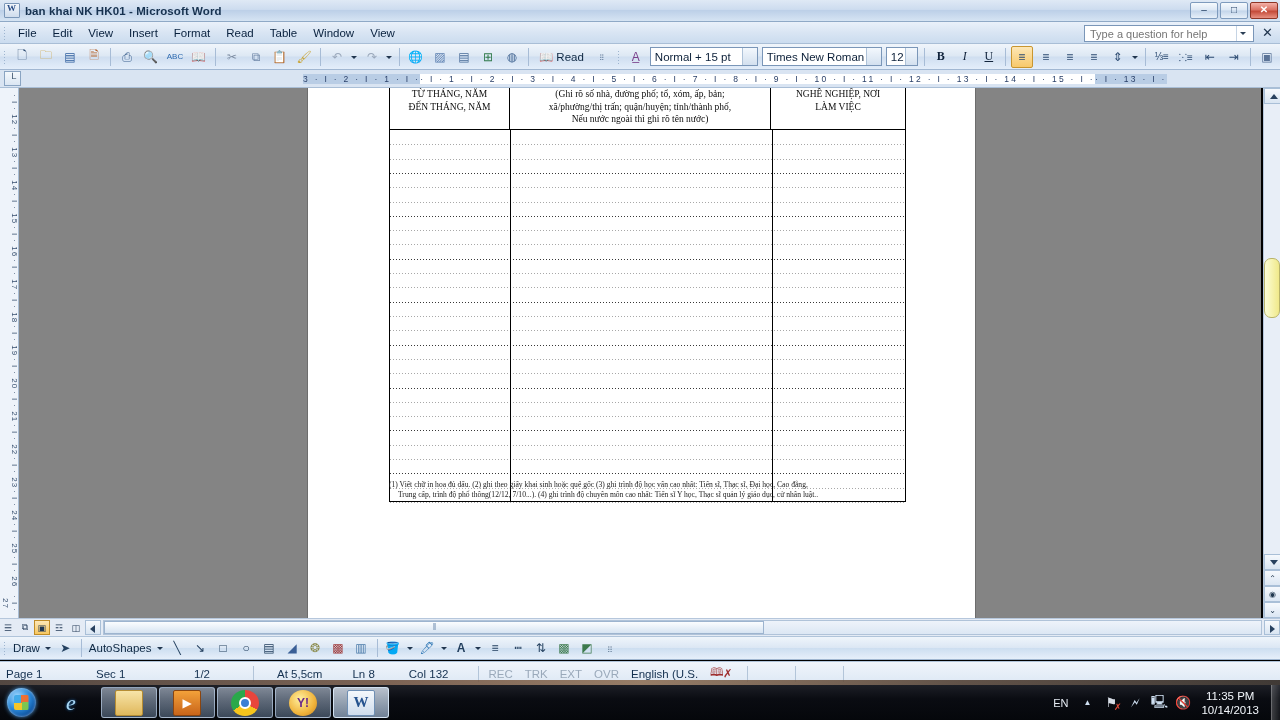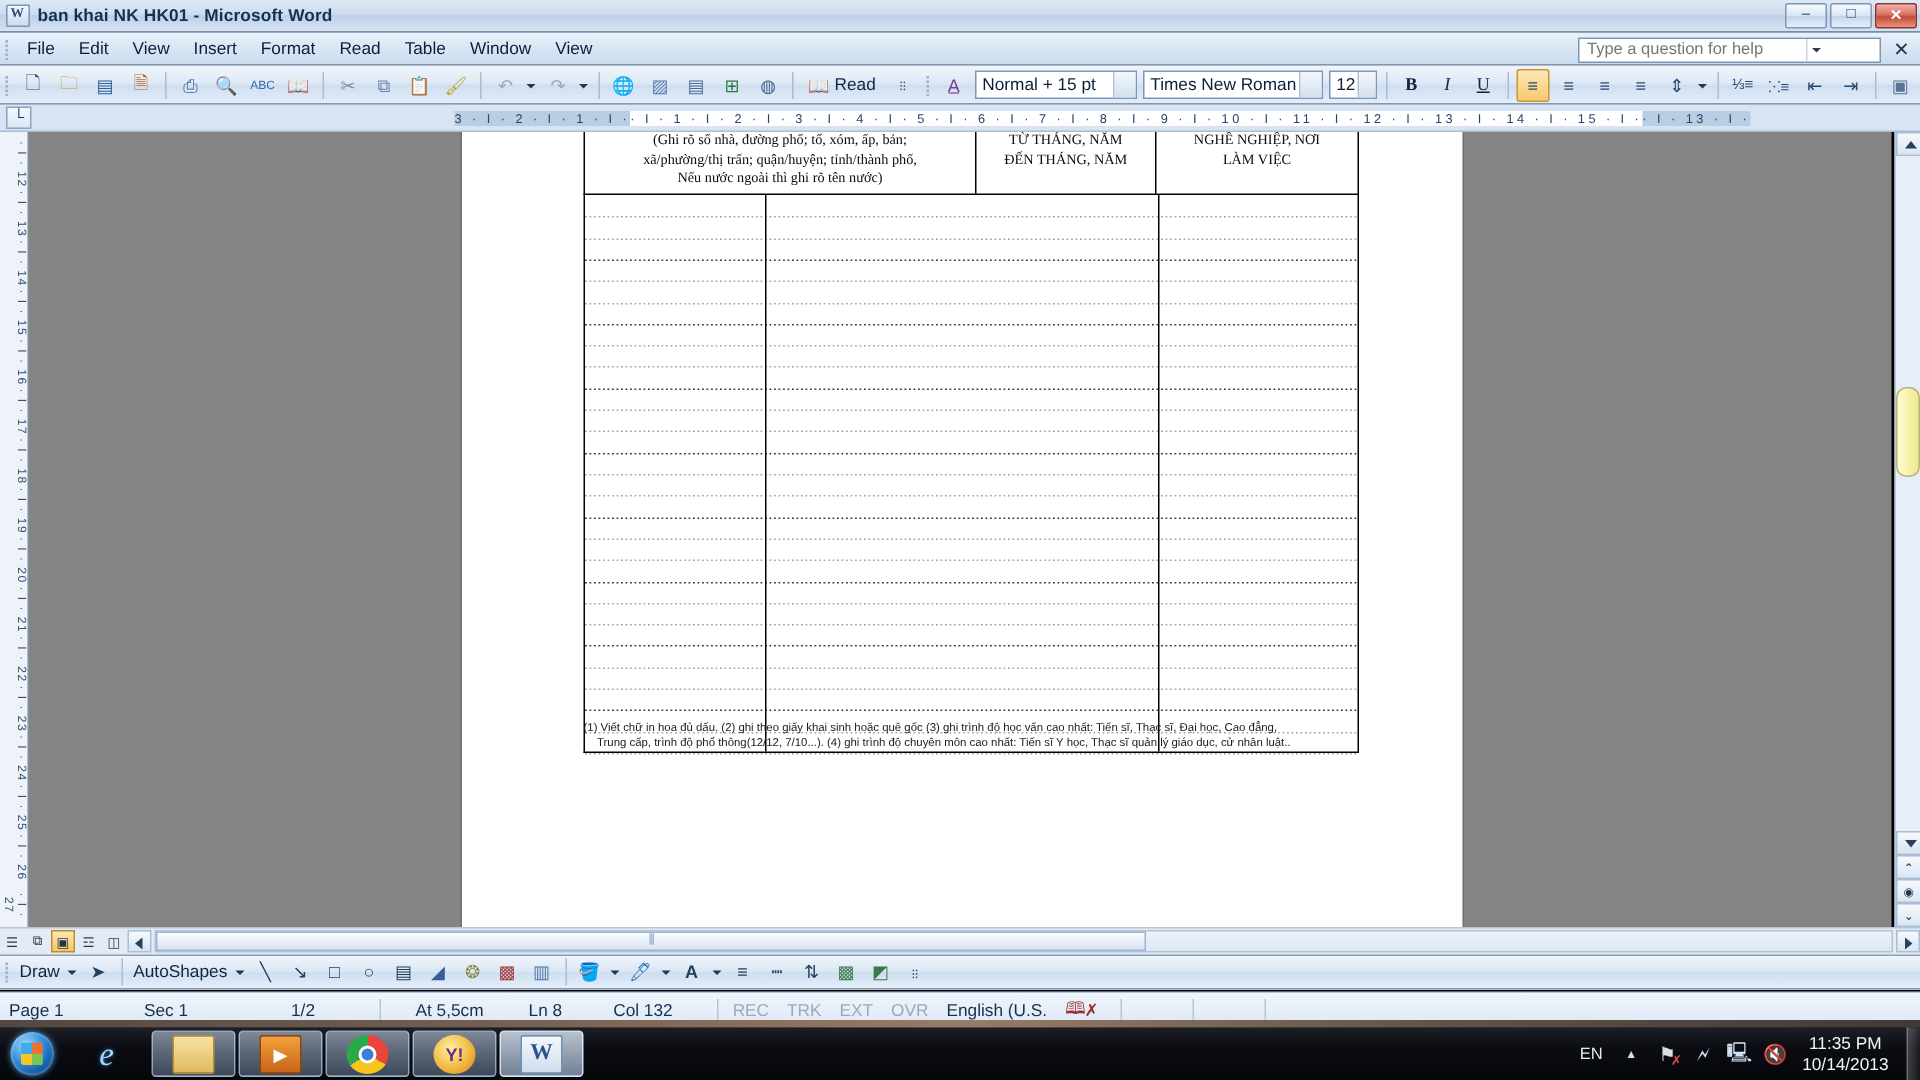--- a/index.html
+++ b/index.html
@@ -61,22 +61,22 @@
   .grip {
     width: 3px; height: 14px; margin: 0 4px 0 3px; flex: 0 0 auto;
     background-image: radial-gradient(circle, #9db4cf 40%, transparent 45%);
     background-size: 3px 3px;
   }
   .menu-item {
     padding: 2px 8px; font-size: 11.5px; color: #08203d; white-space: nowrap;
     font-family: "Liberation Sans", sans-serif;
   }
   .help-box {
-    position: absolute; right: 26px; top: 3px; width: 202px; height: 17px;
-    background: #fff; border: 1px solid #7a96b8; display: flex; align-items: flex-start;
+    position: absolute; right: 26px; top: 3px; width: 170px; height: 17px;
+    background: #fff; border: 1px solid #7a96b8; display: flex; align-items: center;
   }
   .help-box input {
     border: 0; outline: 0; width: 148px; height: 14px; margin-left: 3px;
     font-size: 11px; color: #5d6b7c; font-family: "Liberation Sans", sans-serif;
     background: transparent;
   }
   .help-arrow {
     width: 13px; height: 15px; position: relative; border-left: 1px solid #c6d4e4;
   }
   .help-arrow::after {
@@ -203,21 +203,21 @@
   .rowline {
     position: absolute; left: 0; right: 0; height: 1px;
     background-image: repeating-linear-gradient(to right,#000 0 1px,transparent 1px 3px);
     background-size: 3px 1px;
     opacity: .78;
   }
   .rowline.light { opacity: .34; }
 
   .footnote {
     position: absolute; left: 81px; top: 392px; width: 517px;
-    font-family: Liberation Sans, sans-serif;
+    font-family: Liberation Serif, serif;
     font-size: 7.6px; line-height: 10px; color: #1a1a1a; text-align: justify;
   }
   .footnote .l2 { padding-left: 9px; display:block; }
 
   
   .vscroll {
     position: absolute; right: 0; top: 88px; width: 17px; height: 530px;
     background: #e8eef7; border-left: 1px solid #b6c7dc;
   }
   .vscroll .btn {
@@ -503,28 +503,28 @@
       <div class="vtick" style="top: 468px; writing-mode: vertical-rl; letter-spacing: 1px;">· I · 26</div>
       <div class="vtick" style="top: 501px; writing-mode: vertical-rl; letter-spacing: 1px;">· I · 27</div>
     </div>
 
   <div class="docarea">
     <div class="page">
       <div class="sheet">
 
         <div class="tbl">
           <div class="tbl-head">
+            <div class="th c1">
+              <div>TỪ THÁNG, NĂM</div>
+              <div>ĐẾN THÁNG, NĂM</div>
+            </div>
             <div class="th c2">
               <div>(Ghi rõ số nhà, đường phố; tổ, xóm, ấp, bản;</div>
               <div>xã/phường/thị trấn; quận/huyện; tỉnh/thành phố,</div>
               <div>Nếu nước ngoài thì ghi rõ tên nước)</div>
-            </div>
-            <div class="th c1">
-              <div>TỪ THÁNG, NĂM</div>
-              <div>ĐẾN THÁNG, NĂM</div>
             </div>
             <div class="th c3">
               <div>NGHỀ NGHIỆP, NƠI</div>
               <div>LÀM VIỆC</div>
             </div>
           </div>
           <div class="tbl-body" id="tblbody">
             <div class="colline" style="left:120px"></div>
             <div class="colline" style="left:382px"></div>
           <div class="rowline light" style="top: 14px;"></div>

